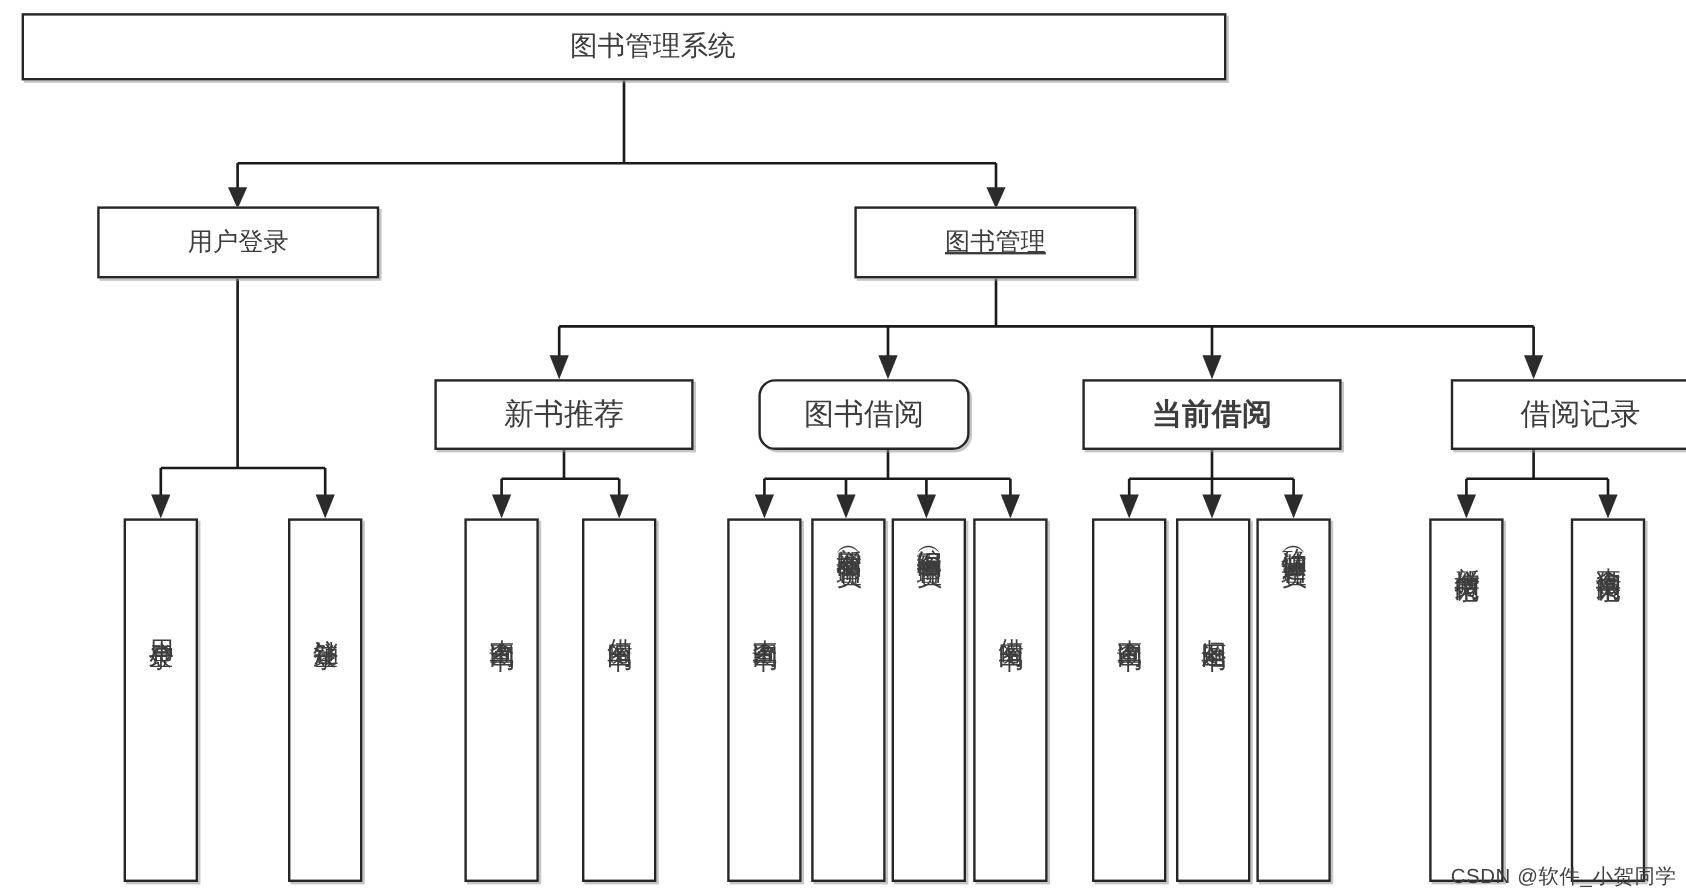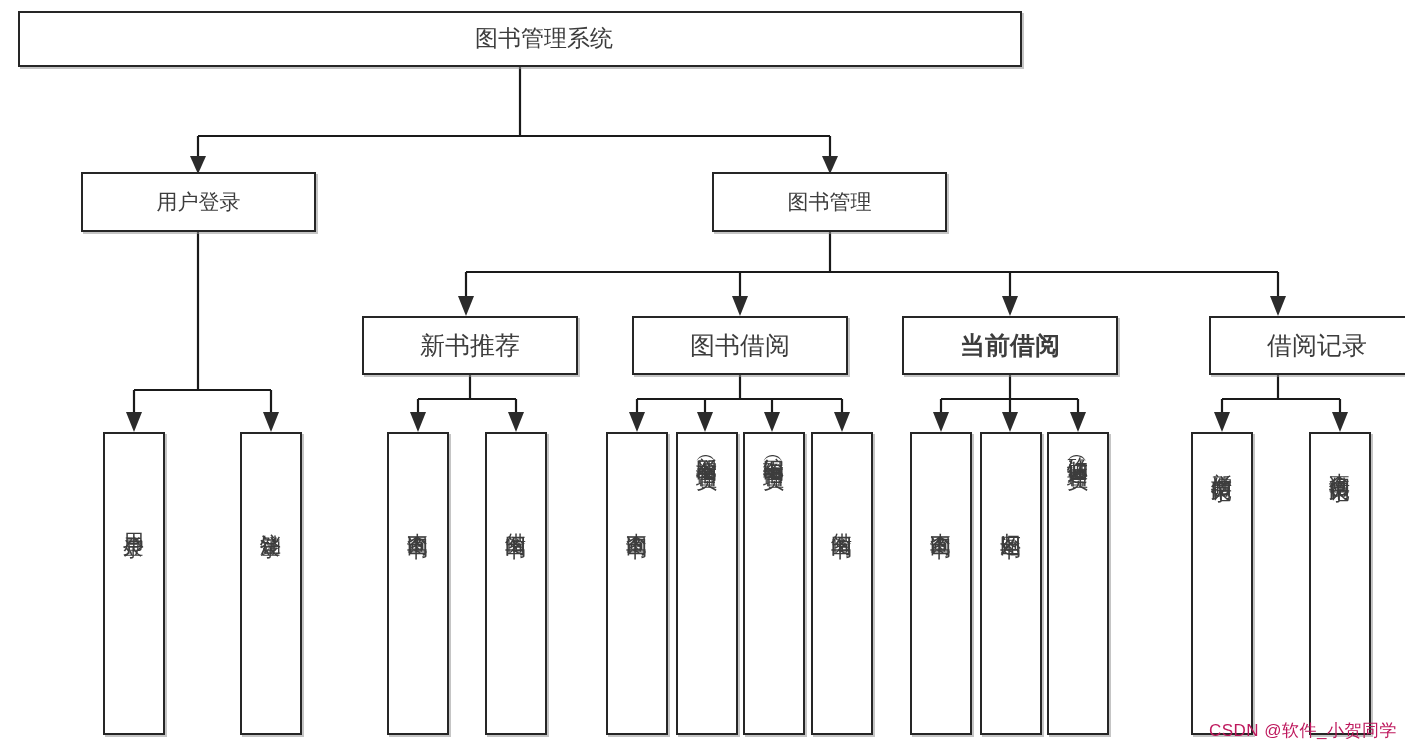--- a/index.html
+++ b/index.html
@@ -52,21 +52,21 @@
   }
   .leaf.mid span{margin-top:82px;}
   .leaf.near span{margin-top:22px;}
   .leaf.top span{margin-top:6px;}
 
   
   .watermark{
     position:absolute;
     right:8px;bottom:5px;
     font-size:17px;
-    color:#be185d;
+    color:#404040;
     letter-spacing:.5px;
     z-index:5;
     white-space:nowrap;
   }
 </style>
 </head>
 <body>
 
 <div id="stage">
 
@@ -134,28 +134,28 @@
     <polygon points="1332,412 1348,412 1340,432"></polygon>
   </svg>
 
   <div class="node root" style="left:18px;top:11px;width:1004px;height:56px;padding-left:48px;">
     <span>图书管理系统</span>
   </div>
 
   <div class="node lvl2" style="left:81px;top:172px;width:235px;height:60px;">
     <span>用户登录</span>
   </div>
-  <div class="node lvl2" style="left:712px;top:172px;width:235px;height:60px;">
+  <div class="node lvl2" style="left:712px;top:172px;width:235px;height:60px;text-decoration:underline;">
     <span>图书管理</span>
   </div>
 
   <div class="node lvl3" style="left:362px;top:316px;width:216px;height:59px;">
     <span>新书推荐</span>
   </div>
-  <div class="node lvl3" style="left:632px;top:316px;width:216px;height:59px;">
+  <div class="node lvl3" style="left:632px;top:316px;width:176px;height:59px;border-radius:14px;">
     <span>图书借阅</span>
   </div>
   <div class="node lvl3" style="left:902px;top:316px;width:216px;height:59px;font-weight:bold;">
     <span>当前借阅</span>
   </div>
   <div class="node lvl3" style="left:1172px;top:316px;width:216px;height:59px;margin-left:37px;">
     <span>借阅记录</span>
   </div>
 
   <div class="node leaf mid" style="left:103px;top:432px;width:62px;height:303px;">

